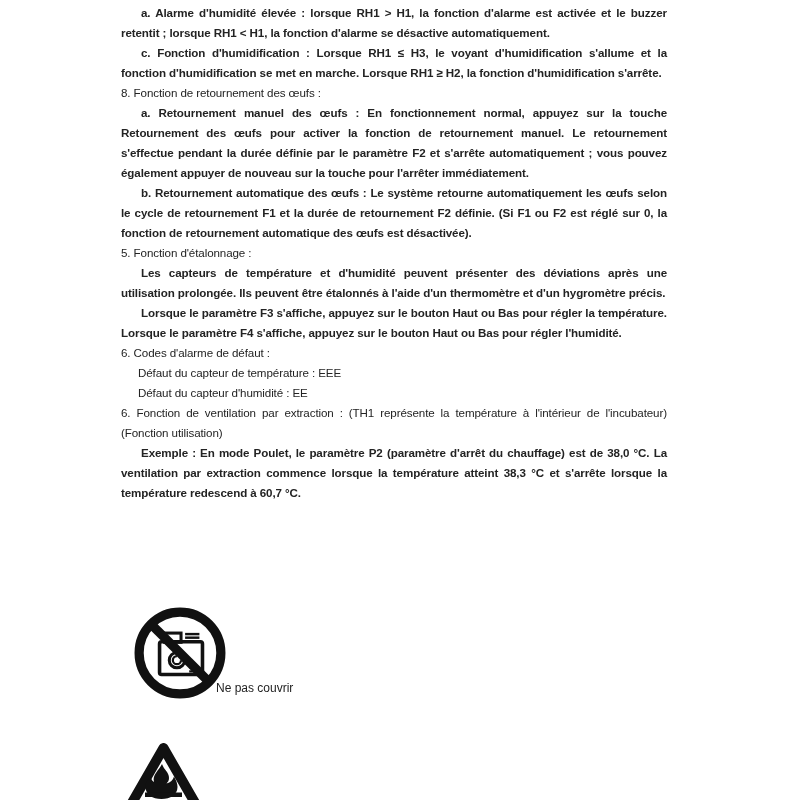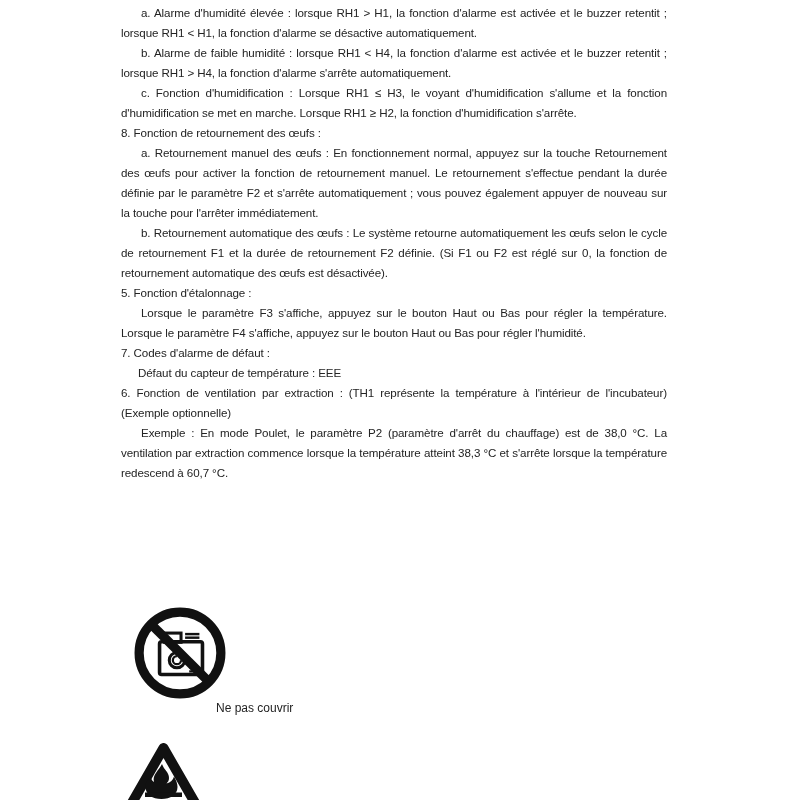--- a/index.html
+++ b/index.html
@@ -16,56 +16,57 @@
     left: 121px; top: 3px;
     width: 546px;
   }
   .doc p {
     margin: 0;
     font-size: 11.6px;
     line-height: 20px;
     letter-spacing: -0.1px;
     color: #232323;
   }
-  .j  { text-align: justify; }
+  .j  { text-align: justify; font-weight: bold; }
   .jl { text-align: justify; text-align-last: justify; }
   .i  { text-indent: 20px; }
   .sub { padding-left: 17px; }
   .no-cover-icon {
     position: absolute;
     left: 133px; top: 606px;
   }
   .no-cover-label {
     position: absolute;
-    left: 216px; top: 700px;
+    left: 216px; top: 680px;
     font-size: 12px;
     line-height: 16px;
     color: #232323;
   }
   .flammable-icon {
     position: absolute;
     left: 116px; top: 743px;
   }
 </style>
 </head>
 <body>
 
 <div class="doc">
   <p class="j i">a. Alarme d'humidité élevée : lorsque RH1 &gt; H1, la fonction d'alarme est activée et le buzzer retentit ; lorsque RH1 &lt; H1, la fonction d'alarme se désactive automatiquement.</p>
-  <p class="j i">b. Alarme de faible humidité : lorsque RH1 &lt; H4, la fonction d'alarme est activée et le buzzer retentit ; lorsque RH1 &gt; H4, la fonction d'alarme s'arrête automatiquement.</p>
   <p class="j i">c. Fonction d'humidification : Lorsque RH1 ≤ H3, le voyant d'humidification s'allume et la fonction d'humidification se met en marche. Lorsque RH1 ≥ H2, la fonction d'humidification s'arrête.</p>
   <p>8. Fonction de retournement des œufs :</p>
   <p class="j i">a. Retournement manuel des œufs : En fonctionnement normal, appuyez sur la touche Retournement des œufs pour activer la fonction de retournement manuel. Le retournement s'effectue pendant la durée définie par le paramètre F2 et s'arrête automatiquement ; vous pouvez également appuyer de nouveau sur la touche pour l'arrêter immédiatement.</p>
   <p class="j i">b. Retournement automatique des œufs : Le système retourne automatiquement les œufs selon le cycle de retournement F1 et la durée de retournement F2 définie. (Si F1 ou F2 est réglé sur 0, la fonction de retournement automatique des œufs est désactivée).</p>
   <p>5. Fonction d'étalonnage :</p>
+  <p class="j i">Les capteurs de température et d'humidité peuvent présenter des déviations après une utilisation prolongée. Ils peuvent être étalonnés à l'aide d'un thermomètre et d'un hygromètre précis.</p>
   <p class="j i">Lorsque le paramètre F3 s'affiche, appuyez sur le bouton Haut ou Bas pour régler la température. Lorsque le paramètre F4 s'affiche, appuyez sur le bouton Haut ou Bas pour régler l'humidité.</p>
-  <p>7. Codes d'alarme de défaut :</p>
+  <p>6. Codes d'alarme de défaut :</p>
   <p class="sub">Défaut du capteur de température : EEE</p>
+  <p class="sub">Défaut du capteur d'humidité : EE</p>
   <p class="jl">6. Fonction de ventilation par extraction : (TH1 représente la température à l'intérieur de l'incubateur)</p>
-  <p>(Exemple optionnelle)</p>
+  <p>(Fonction utilisation)</p>
   <p class="j i">Exemple : En mode Poulet, le paramètre P2 (paramètre d'arrêt du chauffage) est de 38,0 °C. La ventilation par extraction commence lorsque la température atteint 38,3 °C et s'arrête lorsque la température redescend à 60,7 °C.</p>
 </div>
 
 <svg class="no-cover-icon" width="94" height="94" viewBox="0 0 92 92">
 
   <rect x="26" y="35" width="42" height="32" rx="2" fill="none" stroke="#111" stroke-width="3.5"></rect>
   <rect x="31" y="26.5" width="16" height="9" fill="none" stroke="#111" stroke-width="3"></rect>
   <line x1="51" y1="27.5" x2="65" y2="27.5" stroke="#111" stroke-width="2.4"></line>
   <line x1="51" y1="31" x2="65" y2="31" stroke="#111" stroke-width="2.4"></line>
   <line x1="51" y1="34.5" x2="65" y2="34.5" stroke="#111" stroke-width="2.4"></line>

